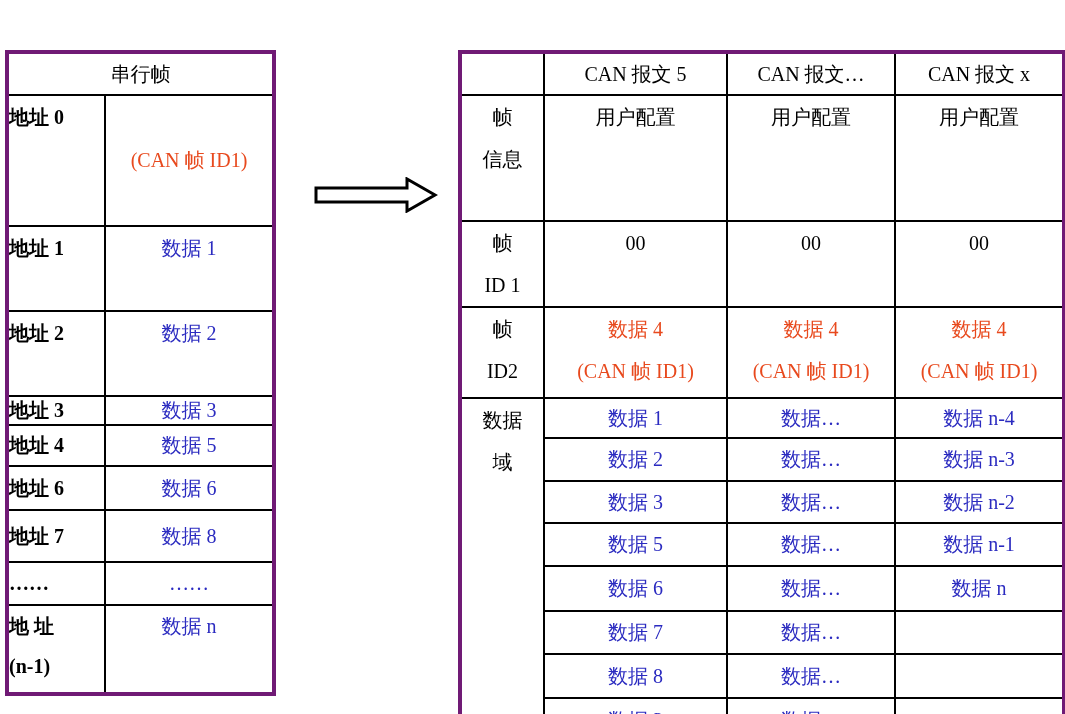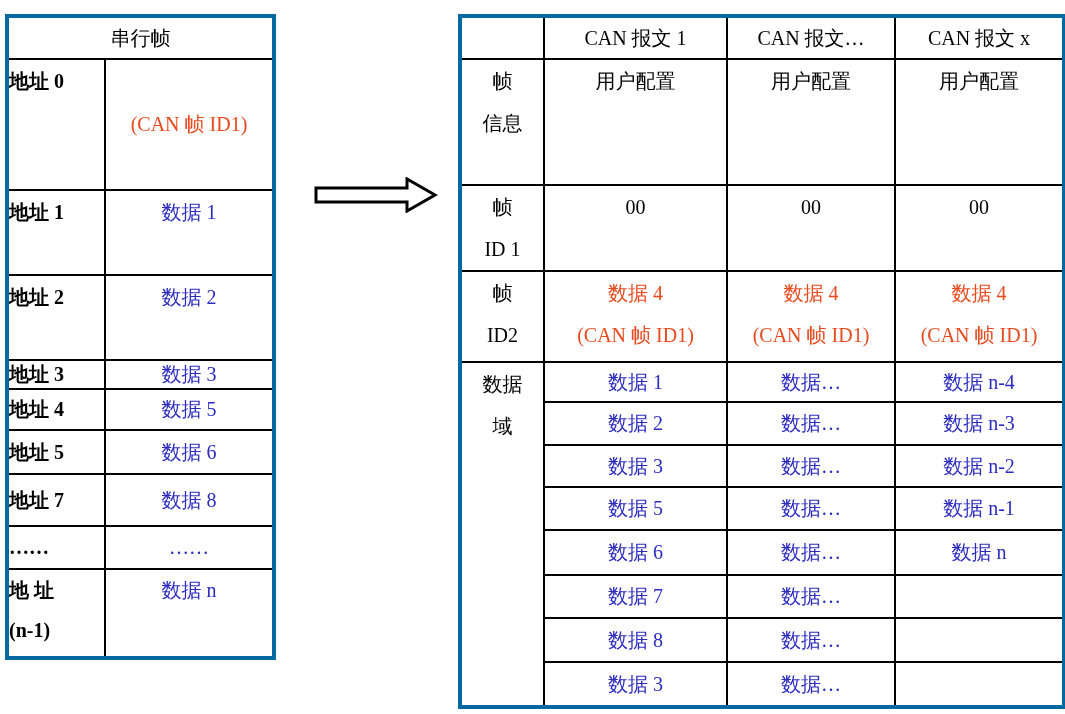--- a/index.html
+++ b/index.html
@@ -13,22 +13,23 @@
     position: relative;
     overflow: hidden;
     font-family: "Liberation Serif", "DejaVu Serif", serif;
     font-size: 20px;
     color: #000000;
   }
   table.tbl {
     position: absolute;
     border-collapse: collapse;
     table-layout: fixed;
-    border: 4px solid #0369a1;
+    border: 4px solid #701a75;
     background: #ffffff;
+    margin-top: 36px;
   }
   table.tbl td {
     border: 2px solid #000000;
     padding: 0;
     overflow: hidden;
   }
   .left-tbl  { left: 5px;   top: 14px; width: 267px; }
   .right-tbl { left: 458px; top: 14px; width: 604px; }
 
   td.ctr { text-align: center; }
@@ -74,21 +75,21 @@
     </tr>
     <tr style="height:28px">
       <td class="lbl">地址 3</td>
       <td class="ctr blue">数据 3</td>
     </tr>
     <tr style="height:41px">
       <td class="lbl">地址 4</td>
       <td class="ctr blue">数据 5</td>
     </tr>
     <tr style="height:44px">
-      <td class="lbl">地址 5</td>
+      <td class="lbl">地址 6</td>
       <td class="ctr blue">数据 6</td>
     </tr>
     <tr style="height:52px">
       <td class="lbl">地址 7</td>
       <td class="ctr blue">数据 8</td>
     </tr>
     <tr style="height:43px">
       <td class="lbl">……</td>
       <td class="ctr blue">……</td>
     </tr>
@@ -109,21 +110,21 @@
 <table class="tbl right-tbl">
   <colgroup>
     <col style="width:84px">
       <col style="width:183px">
       <col style="width:168px">
       <col style="width:169px">
   </colgroup>
   <tbody>
     <tr style="height:43px">
       <td class="ctr"></td>
-      <td class="ctr">CAN 报文 1</td>
+      <td class="ctr">CAN 报文 5</td>
       <td class="ctr">CAN 报文…</td>
       <td class="ctr">CAN 报文 x</td>
     </tr>
     <tr style="height:126px">
       <td class="ctr vtop stack">
         <div>帧</div>
         <div>信息</div>
       </td>
       <td class="ctr vtop stack">用户配置</td>
       <td class="ctr vtop stack">用户配置</td>

